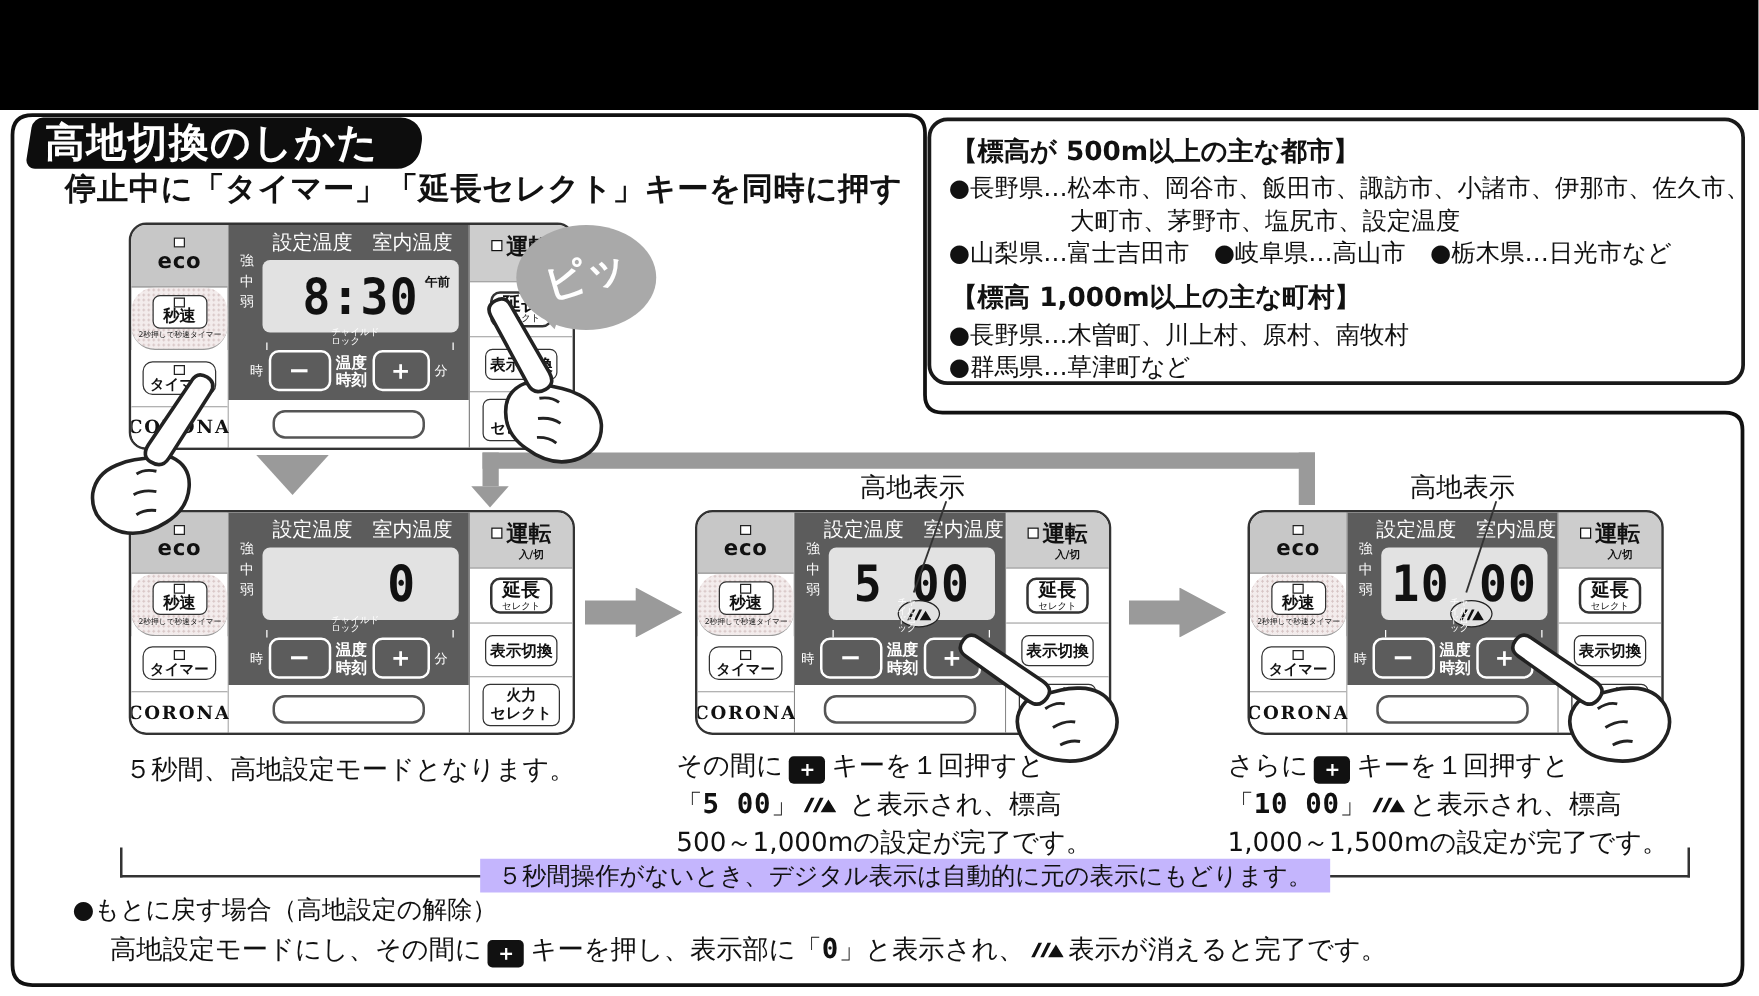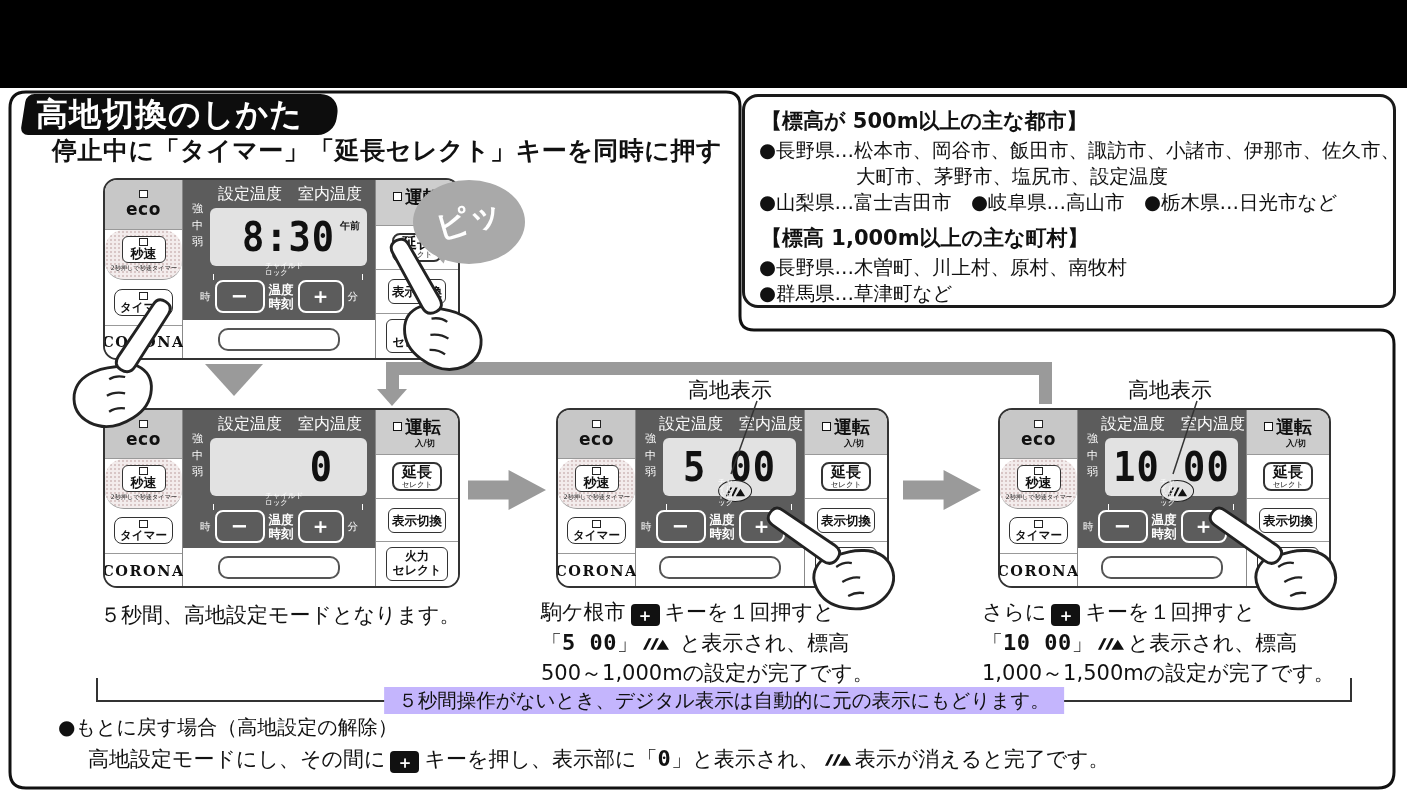--- a/index.html
+++ b/index.html
@@ -562,21 +562,21 @@
   <div class="abs gray loop-rv"></div>
   <div class="abs fat-arrow fa-1"></div>
   <div class="abs fat-arrow fa-2"></div>
 
   <div class="abs hl-label hl-label-1">高地表示</div>
   <div class="abs hl-label hl-label-2">高地表示</div>
 
   <div class="abs cap cap-1">５秒間、高地設定モードとなります。</div>
 
   <div class="abs cap cap-2">
-    <span>駒ケ根市</span><span class="plus-key">＋</span><span>キーを１回押すと</span><br>
+    <span>その間に</span><span class="plus-key">＋</span><span>キーを１回押すと</span><br>
     <span>「</span><span class="seg">5 00</span><span>」</span><svg class="hl-inline" width="27" height="15" viewBox="0 0 28 15">
         <path d="M1 14 L7 2 H10 L4 14 Z M8.5 14 L14.5 2 H17.5 L11.5 14 Z M15 14 L21.5 3.5 L28 14 Z" fill="#111"></path>
       </svg><span> と表示され、標高</span><br>
     <span>500～1,000mの設定が完了です。</span>
   </div>
 
   <div class="abs cap cap-3">
     <span>さらに</span><span class="plus-key">＋</span><span>キーを１回押すと</span><br>
     <span>「</span><span class="seg">10 00</span><span>」</span><svg class="hl-inline" width="27" height="15" viewBox="0 0 28 15">
         <path d="M1 14 L7 2 H10 L4 14 Z M8.5 14 L14.5 2 H17.5 L11.5 14 Z M15 14 L21.5 3.5 L28 14 Z" fill="#111"></path>

